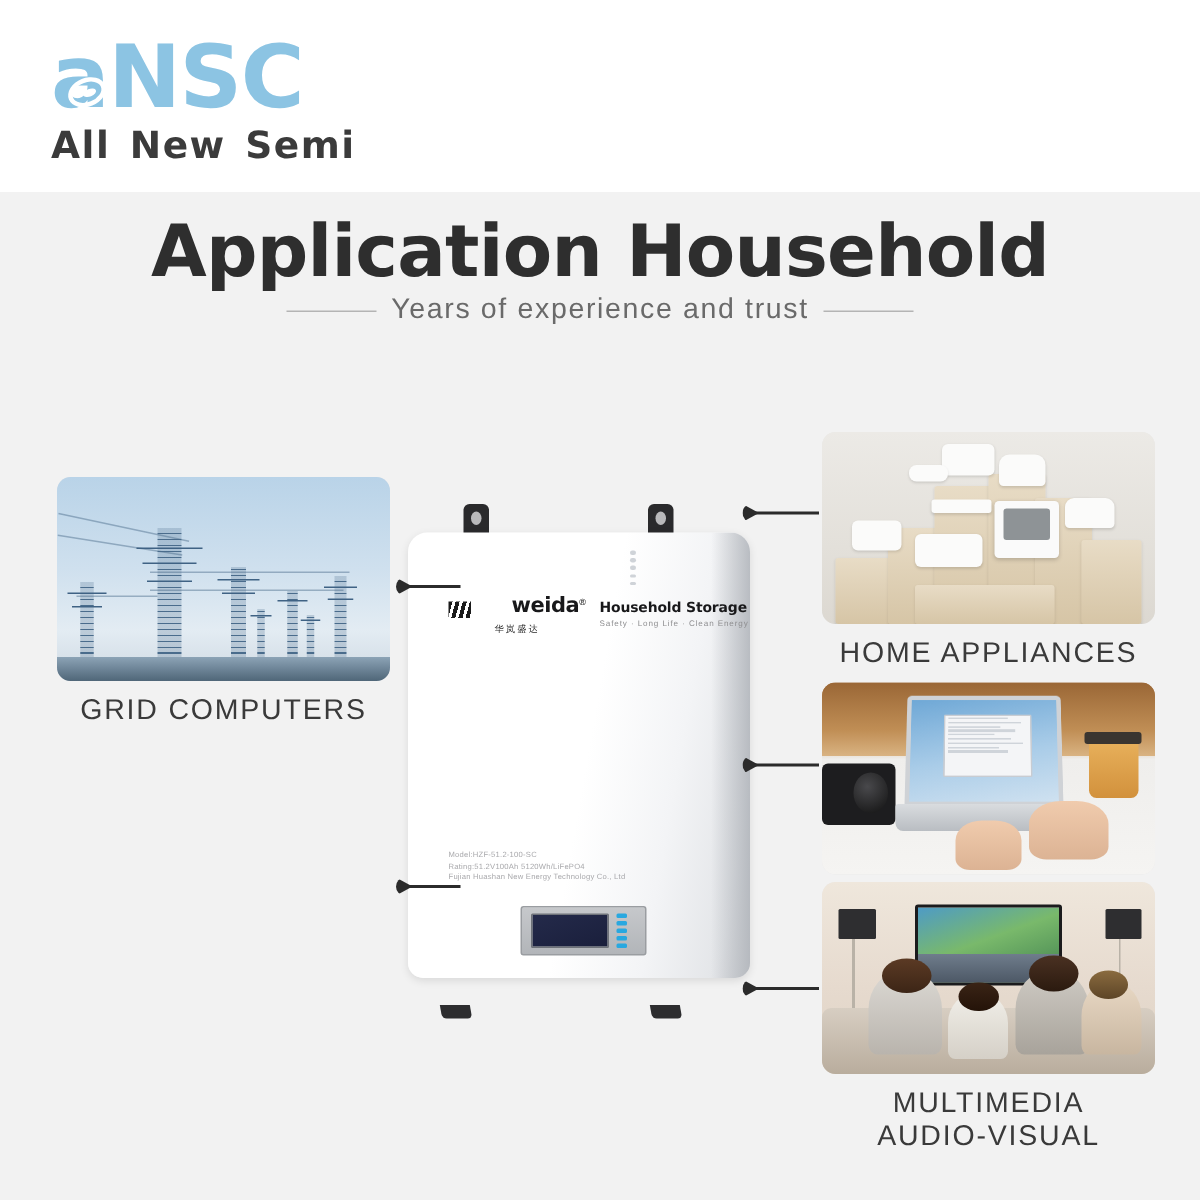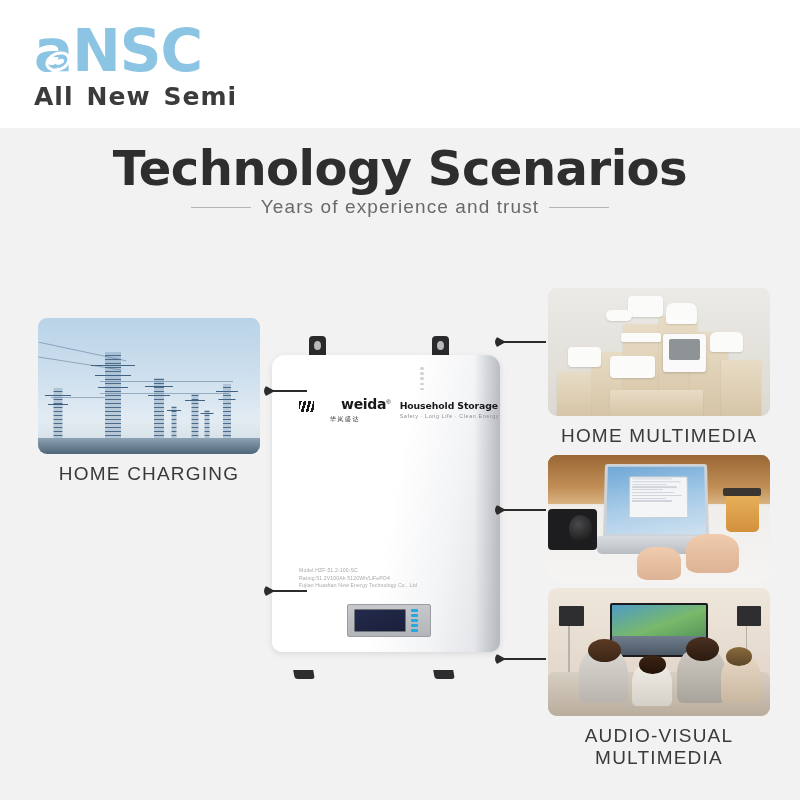--- a/index.html
+++ b/index.html
@@ -252,21 +252,21 @@
         <span>aNSC</span>
         <span class="logo-eye"></span>
       </div>
       <div class="logo-sub">
         <span>All</span><span>New</span><span>Semi</span>
       </div>
     </div>
   </div>
 
   <div class="title-block">
-    <div class="page-title">Technology Scenarios</div>
+    <div class="page-title">Application Household</div>
     <div class="subtitle-row">
       <span class="sub-line"></span>
       <span class="subtitle">Years of experience and trust</span>
       <span class="sub-line"></span>
     </div>
   </div>
 
   <div class="card card-left" id="card-grid">
     <div class="card-img">
       <div class="scene sky-grid">
@@ -304,21 +304,21 @@
         <div class="pylon" style="left:73%;width:13px;height:30px;">
           <div class="mast" style="width:5px;height:30px;"></div>
           <div class="arm" style="width:13px;bottom:26px;"></div>
         </div>
         <div class="wire" style="left:28%;top:46%;width:60%;"></div>
         <div class="wire" style="left:28%;top:55%;width:58%;"></div>
         <div class="wire" style="left:6%;top:58%;width:24%;"></div>
         <div class="ground-grid"></div>
       </div>
     </div>
-    <div class="card-label">HOME CHARGING</div>
+    <div class="card-label">GRID COMPUTERS</div>
   </div>
 
 
   <div id="battery">
     <div class="batt-bracket b1"></div>
     <div class="batt-bracket b2"></div>
     <div class="batt-body">
       <div class="batt-vent">
         <i></i>
           <i></i>
@@ -394,21 +394,21 @@
         <div class="appl" style="left:36%;top:6%;width:16%;height:17%;border-radius:4px;"></div>
         <div class="appl" style="left:53%;top:12%;width:14%;height:16%;border-radius:7px 7px 3px 3px;"></div>
         <div class="appl" style="left:26%;top:17%;width:12%;height:9%;border-radius:5px;"></div>
         <div class="appl" style="left:33%;top:35%;width:18%;height:7%;border-radius:2px;"></div>
         <div class="appl" style="left:9%;top:46%;width:15%;height:16%;border-radius:4px;"></div>
         <div class="appl" style="left:28%;top:53%;width:20%;height:17%;border-radius:4px;"></div>
         <div class="appl" style="left:73%;top:34%;width:15%;height:16%;border-radius:6px 6px 3px 3px;"></div>
         <div class="oven" style="left:52%;top:36%;width:19%;height:30%;"></div>
       </div>
     </div>
-    <div class="card-label">HOME MULTIMEDIA</div>
+    <div class="card-label">HOME APPLIANCES</div>
   </div>
 
   <div class="card card-right" id="card-office">
     <div class="card-img">
       <div class="scene bg-office">
         <div class="desk-wood"></div>
         <div class="camera" style="left:0%;top:42%;width:22%;height:32%;"></div>
         <div class="laptop-screen" style="left:25%;top:6%;width:47%;height:58%;">
           <div class="laptop-win" style="left:22%;top:14%;width:60%;height:62%;">
             <i style="width:70%"></i>
@@ -447,18 +447,18 @@
         <div class="head" style="left:18%;top:40%;width:15%;height:18%;background:linear-gradient(180deg,#5b3a24,#3c2516);"></div>
         <div class="person" style="left:38%;top:58%;width:18%;height:34%;background:linear-gradient(180deg,#f1efe9,#d5d0c7);"></div>
         <div class="head" style="left:41%;top:52%;width:12%;height:15%;background:linear-gradient(180deg,#3a2416,#241308);"></div>
         <div class="person" style="left:58%;top:46%;width:22%;height:44%;background:linear-gradient(180deg,#cfcbc4,#a8a39b);"></div>
         <div class="head" style="left:62%;top:38%;width:15%;height:19%;background:linear-gradient(180deg,#4a3122,#2b1a0f);"></div>
         <div class="person" style="left:78%;top:52%;width:18%;height:38%;background:linear-gradient(180deg,#e8d8c4,#c8b6a0);"></div>
         <div class="head" style="left:80%;top:46%;width:12%;height:15%;background:linear-gradient(180deg,#8a6b3f,#5d4527);"></div>
       </div>
     </div>
     <div class="card-label two-line">
+      <div>MULTIMEDIA</div>
       <div>AUDIO-VISUAL</div>
-      <div>MULTIMEDIA</div>
     </div>
   </div>
 
 </div>
 
 </body></html>

